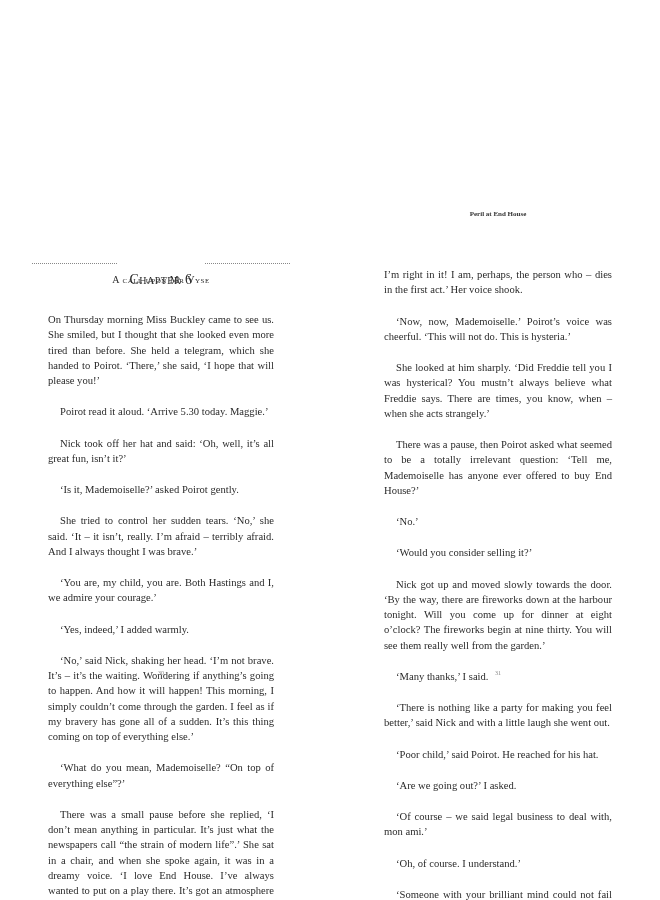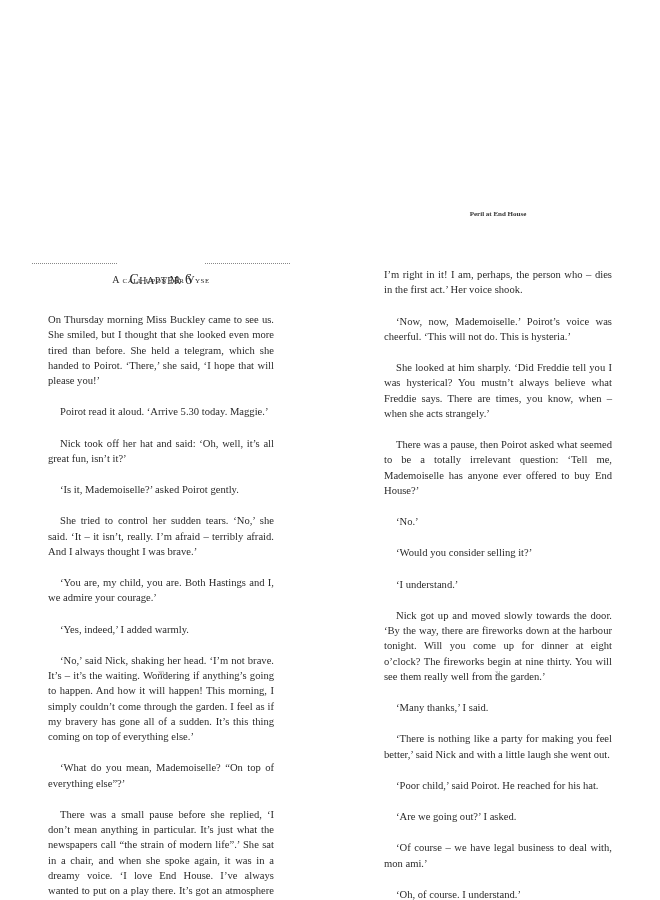--- a/index.html
+++ b/index.html
@@ -51,25 +51,24 @@
 
 <div class="page right">
   <div class="running">Peril at End House</div>
   <div class="text">
     <p class="noindent">I’m right in it! I am, perhaps, the person who – dies in the first act.’ Her voice shook.</p>
     <p>‘Now, now, Mademoiselle.’ Poirot’s voice was cheerful. ‘This will not do. This is hysteria.’</p>
     <p>She looked at him sharply. ‘Did Freddie tell you I was hysterical? You mustn’t always believe what Freddie says. There are times, you know, when – when she acts strangely.’</p>
     <p>There was a pause, then Poirot asked what seemed to be a totally irrelevant question: ‘Tell me, Mademoiselle has anyone ever offered to buy End House?’</p>
     <p>‘No.’</p>
     <p>‘Would you consider selling it?’</p>
-    <p>‘I understand.’</p>
     <p>Nick got up and moved slowly towards the door. ‘By the way, there are fireworks down at the harbour tonight. Will you come up for dinner at eight o’clock? The fireworks begin at nine thirty. You will see them really well from the garden.’</p>
     <p>‘Many thanks,’ I said.</p>
     <p>‘There is nothing like a party for making you feel better,’ said Nick and with a little laugh she went out.</p>
     <p>‘Poor child,’ said Poirot. He reached for his hat.</p>
     <p>‘Are we going out?’ I asked.</p>
-    <p>‘Of course – we have legal business to deal with, mon ami.’</p>
+    <p>‘Of course – we said legal business to deal with, mon ami.’</p>
     <p>‘Oh, of course. I understand.’</p>
     <p>‘Someone with your brilliant mind could not fail to do so, Hastings.’</p>
     <p class="orn">• ◆ •</p>
   </div>
   <div class="pnum">31</div>
 </div>
 
 </body></html>

